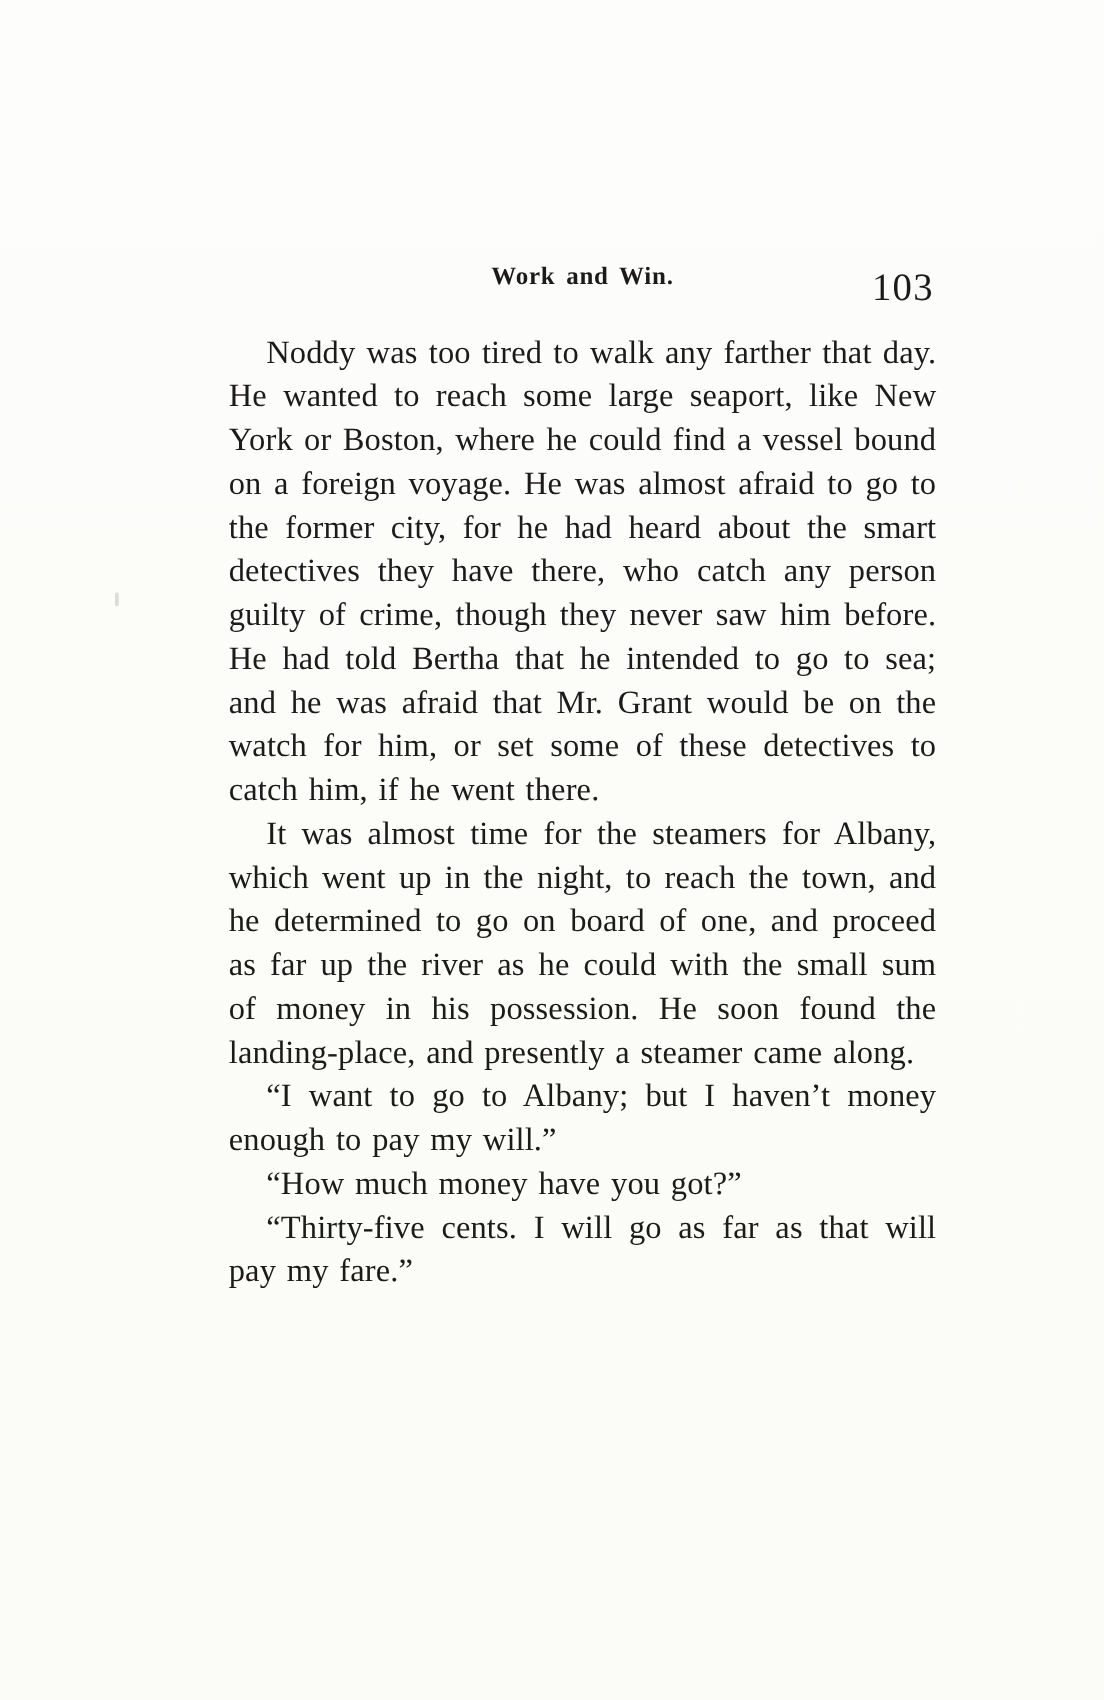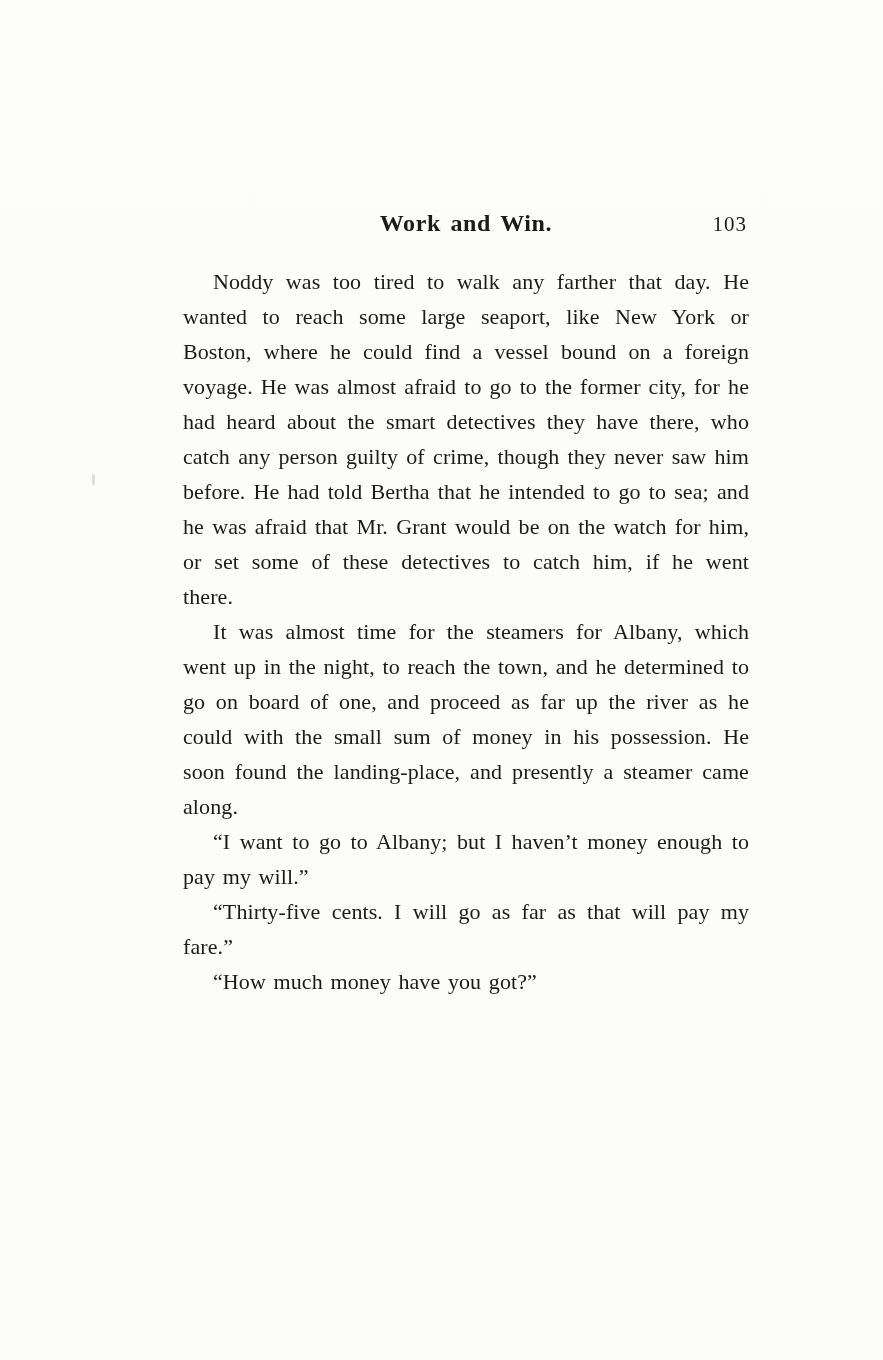--- a/index.html
+++ b/index.html
@@ -27,34 +27,34 @@
     width: 566px;
   }
   .running-header {
     position: relative;
     height: 34px;
     margin-bottom: 20px;
   }
   .running-title {
     text-align: center;
     font-weight: bold;
-    font-size: 24px;
+    font-size: 20px;
     letter-spacing: 0.6px;
     word-spacing: 3px;
   }
   .page-number {
     position: absolute;
     right: 2px;
     top: 2px;
-    font-size: 21px;
+    font-size: 31px;
     letter-spacing: 1px;
   }
   .body-text p {
     margin: 0;
-    font-size: 22px;
+    font-size: 26px;
     line-height: 35px;
     text-align: justify;
     text-indent: 30px;
     word-spacing: 2px;
     letter-spacing: 0.1px;
   }
   .scan-speck {
     position: absolute;
     left: 92px;
     top: 474px;
@@ -75,19 +75,19 @@
 
     <div class="running-header">
       <div class="running-title">Work and Win.</div>
       <div class="page-number">103</div>
     </div>
 
     <div class="body-text">
       <p>Noddy was too tired to walk any farther that day. He wanted to reach some large seaport, like New York or Boston, where he could find a vessel bound on a foreign voyage.  He was almost afraid to go to the former city, for he had heard about the smart detectives they have there, who catch any person guilty of crime, though they never saw him before. He had told Bertha that he intended to go to sea; and he was afraid that Mr. Grant would be on the watch for him, or set some of these detectives to catch him, if he went there.</p>
       <p>It was almost time for the steamers for Albany, which went up in the night, to reach the town, and he determined to go on board of one, and proceed as far up the river as he could with the small sum of money in his possession.  He soon found the landing-place, and presently a steamer came along.</p>
       <p>“I want to go to Albany; but I haven’t money enough to pay my will.”</p>
+      <p>“How much money have you got?”</p>
       <p>“Thirty-five cents.  I will go as far as that will pay my fare.”</p>
-      <p>“How much money have you got?”</p>
     </div>
 
   </div>
 
 </div>
 
 </body></html>

